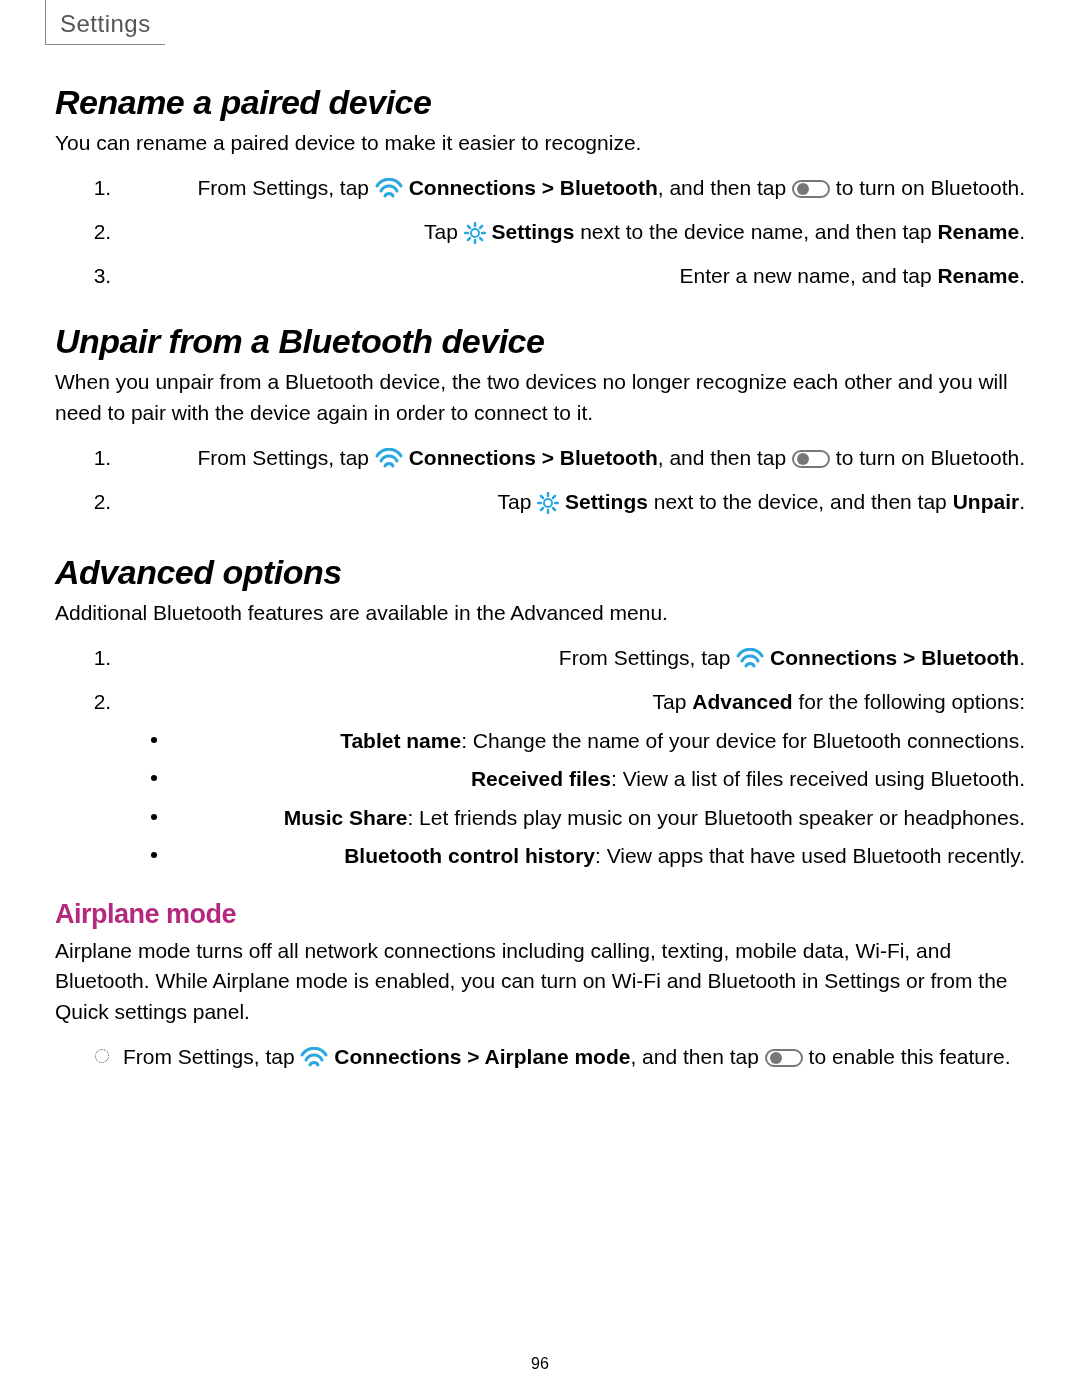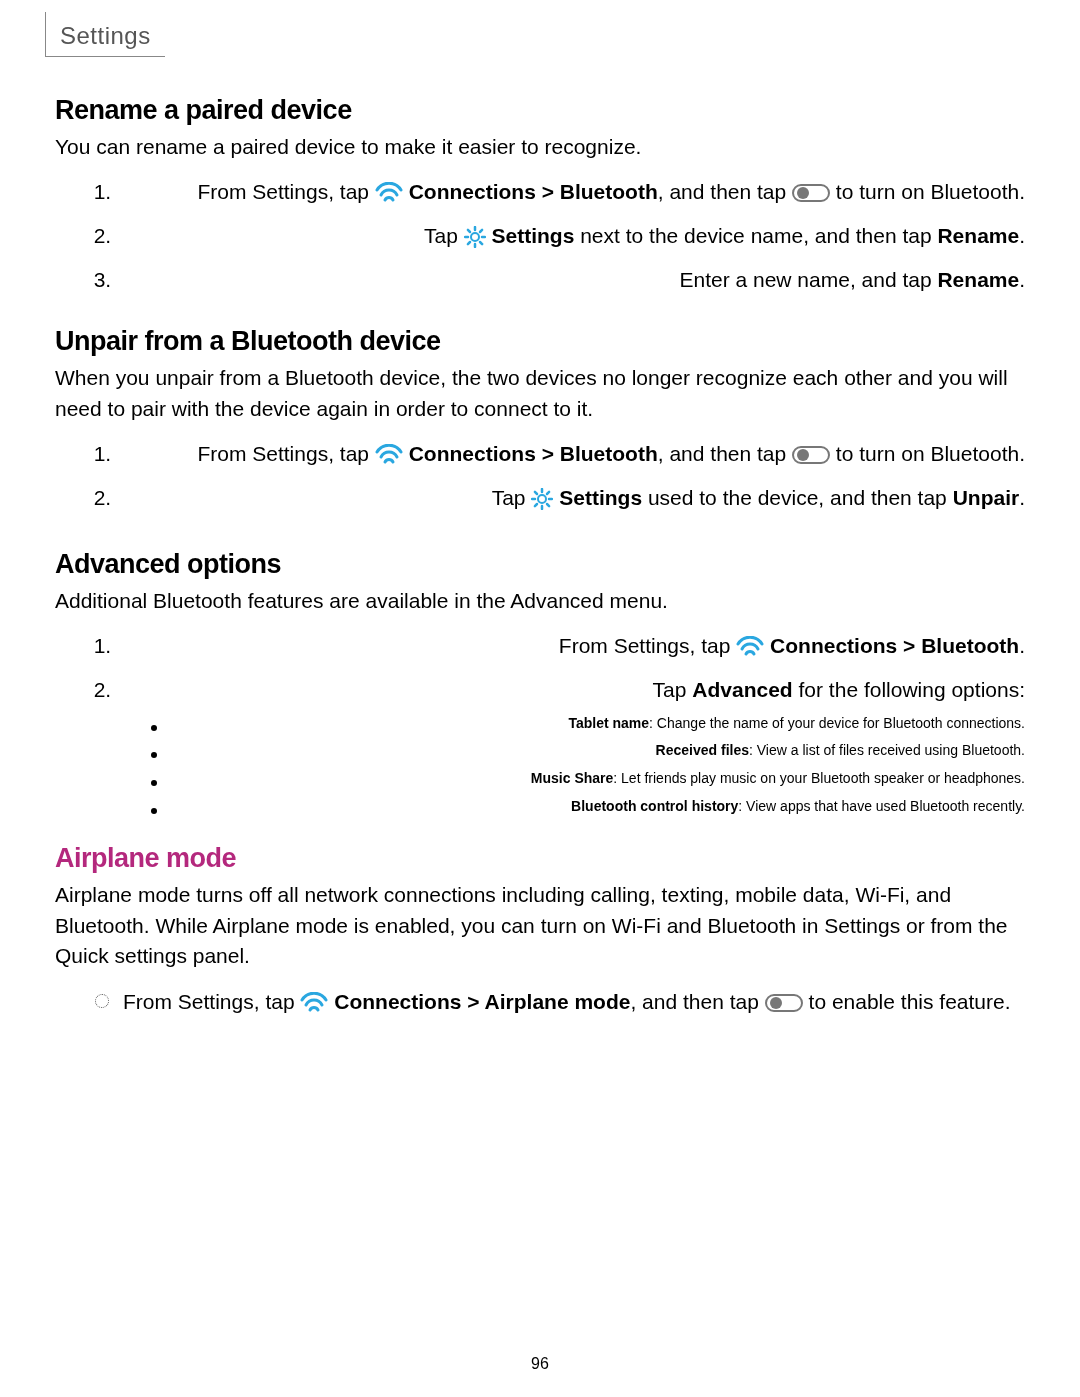--- a/index.html
+++ b/index.html
@@ -7,44 +7,45 @@
     margin: 0;
     padding: 0;
     background: #ffffff;
     font-family: Verdana, Geneva, sans-serif;
     color: #000;
   }
   .page {
     width: 1080px;
     min-height: 1397px;
     box-sizing: border-box;
-    padding: 12px 55px 40px 55px;
+    padding: 0 55px 40px 55px;
     position: relative;
     border-radius: 7px;
   }
   .header-bar {
     margin-left: -10px;
     margin-bottom: 38px;
   }
   .header-tab {
     border-left: 1px solid #888;
     border-bottom: 1px solid #888;
     display: inline-block;
     padding: 10px 14px 6px 14px;
     font-size: 24px;
     color: #555;
     letter-spacing: 0.5px;
   }
   h2 {
     font-family: Arial, Helvetica, sans-serif;
     font-weight: 900;
-    font-size: 27px;
+    font-size: 34px;
     letter-spacing: -0.5px;
     margin: 0 0 6px 0;
     font-stretch: condensed;
+    font-style: italic;
   }
   .intro {
     font-size: 21px;
     line-height: 1.45;
     margin: 0 0 14px 0;
   }
   ol {
     list-style: decimal;
     padding-left: 62px;
     margin: 0 0 30px 0;
@@ -55,21 +56,21 @@
     padding-left: 4px;
     margin-bottom: 6px;
     text-align: right;
   }
   ul.bullets {
     list-style: none;
     padding-left: 30px;
     margin: 6px 0 0 0;
   }
   ul.bullets > li {
-    font-size: 14px;
+    font-size: 21px;
     line-height: 1.55;
     margin-bottom: 6px;
     position: relative;
     padding-left: 20px;
   }
   ul.bullets > li::before {
     content: "";
     position: absolute;
     left: 0;
     top: 12px;
@@ -190,21 +191,21 @@
               <line x1="11" y1="1" x2="11" y2="4"></line>
               <line x1="11" y1="18" x2="11" y2="21"></line>
               <line x1="1" y1="11" x2="4" y2="11"></line>
               <line x1="18" y1="11" x2="21" y2="11"></line>
               <line x1="3.9" y1="3.9" x2="6" y2="6"></line>
               <line x1="16" y1="16" x2="18.1" y2="18.1"></line>
               <line x1="18.1" y1="3.9" x2="16" y2="6"></line>
               <line x1="6" y1="16" x2="3.9" y2="18.1"></line>
             </g>
           </svg></span>
-      <span class="b">Settings</span><span> used to the device, and then tap </span><span class="b">Unpair</span><span>.</span>
+      <span class="b">Settings</span><span> next to the device, and then tap </span><span class="b">Unpair</span><span>.</span>
     </li>
   </ol>
 
   <h2>Advanced options</h2>
   <p class="intro">Additional Bluetooth features are available in the Advanced menu.</p>
   <ol style="margin-bottom:12px;">
     <li>
       <span>From Settings, tap </span><span class="icon wifi-icon"><svg viewBox="0 0 28 22">
             <path d="M2 8 A14 14 0 0 1 26 8" fill="none" stroke="#2aa7e0" stroke-width="3" stroke-linecap="round"></path>
             <path d="M6 13 A9 9 0 0 1 22 13" fill="none" stroke="#2aa7e0" stroke-width="3" stroke-linecap="round"></path>

